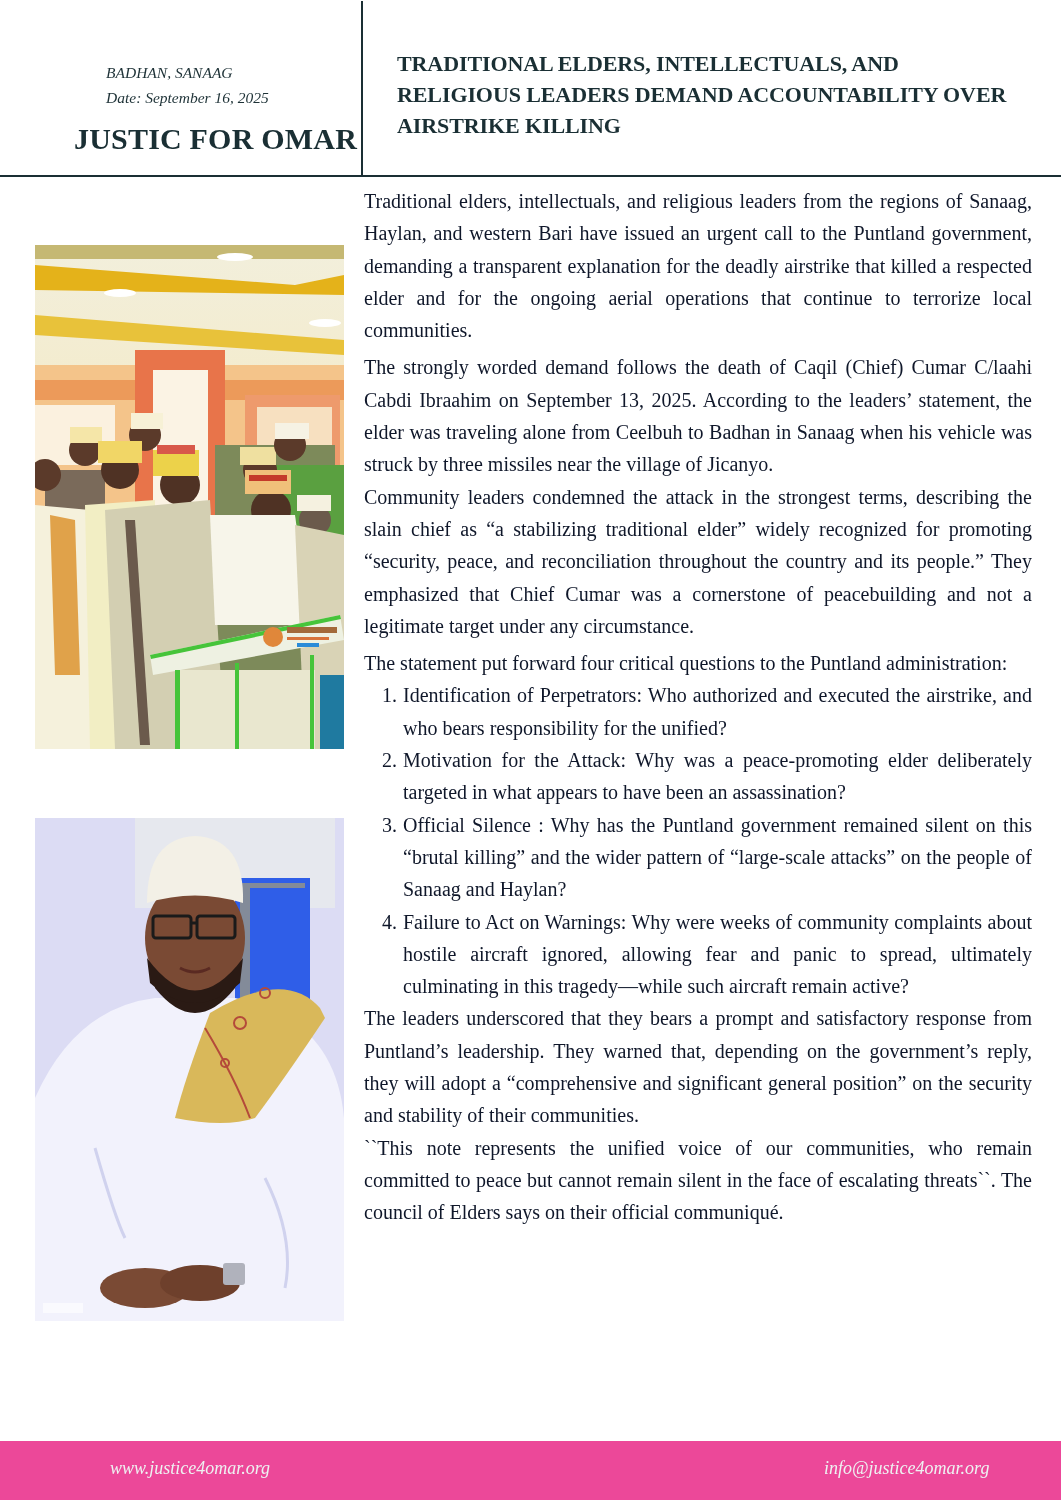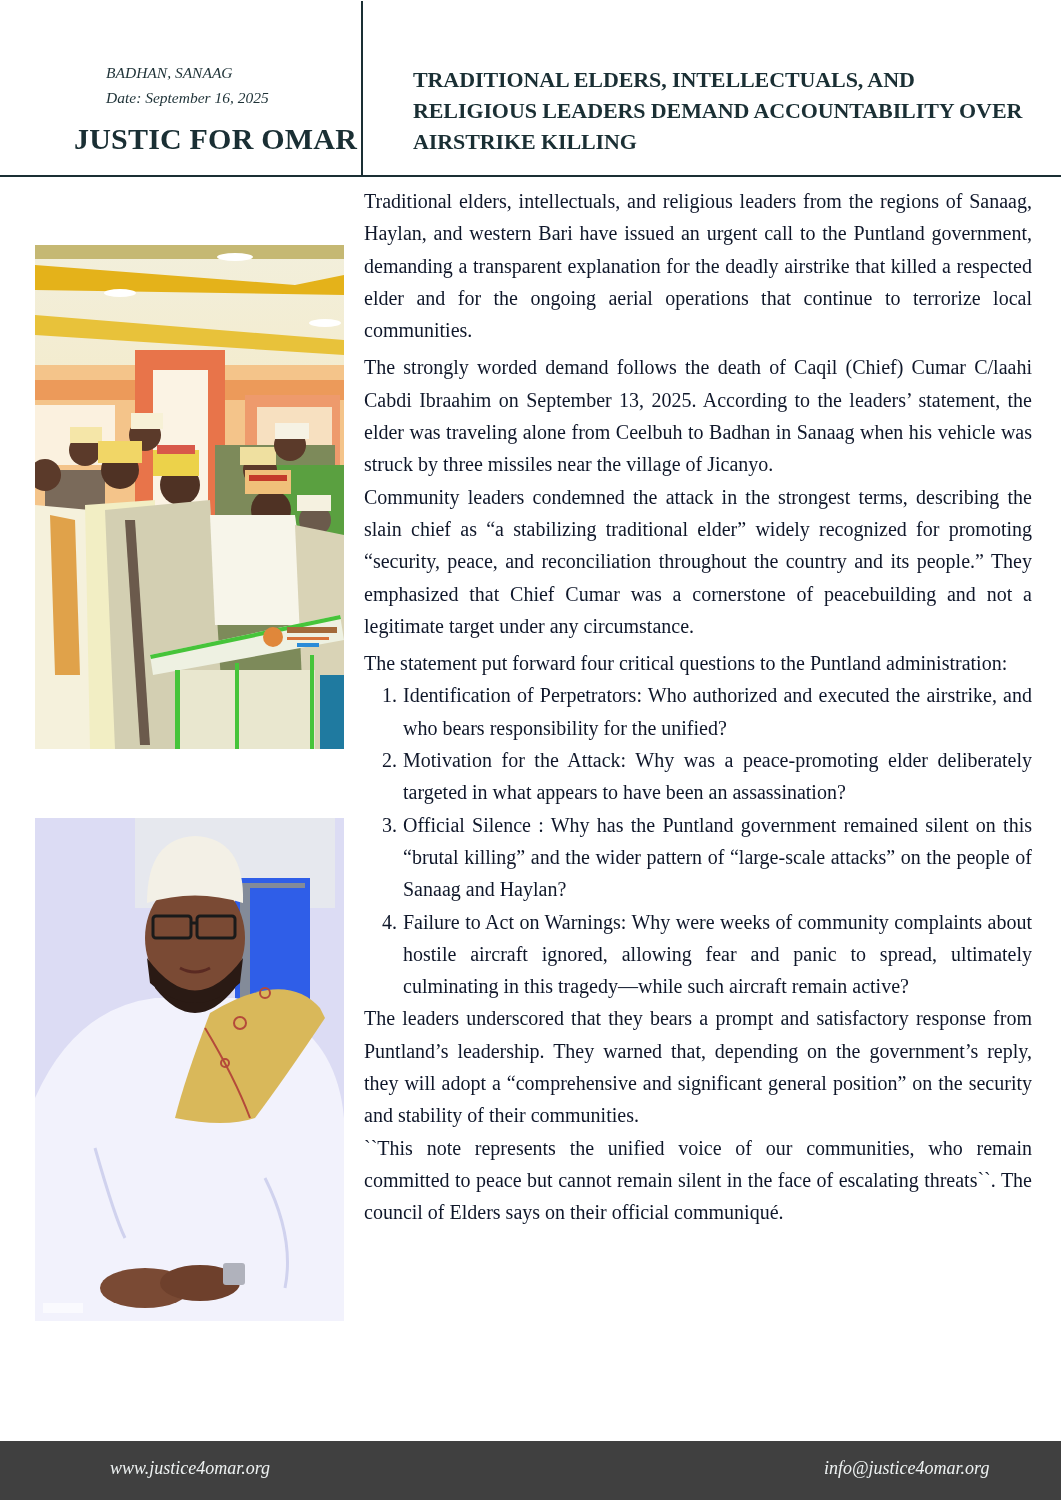--- a/index.html
+++ b/index.html
@@ -43,41 +43,41 @@
   }
   .article p { margin: 0 0 5px 0; }
   .article p.tight { margin-bottom: 0; }
   .article ol { margin: 0 0 0 0; padding: 0; list-style: none; }
   .article ol li { position: relative; padding-left: 39px; }
   .article ol li .num {
     position: absolute; left: 18px; top: 0;
   }
   .footer {
     position: absolute; left: 0; top: 1441px; width: 1061px; height: 59px;
-    background: #404040;
+    background: #ec4899;
   }
   .footer .link {
     position: absolute; top: 17px; font-style: italic; font-size: 18px; color: #eef2f2;
   }
   .footer .web { left: 110px; }
   .footer .mail { left: 780px; margin-left: 44px; }
 </style>
 </head>
 <body>
 
 <div class="header-left">
   <div class="dateline">
     <div>BADHAN, SANAAG</div>
     <div>Date: September 16, 2025</div>
   </div>
   <div class="brand">JUSTIC FOR OMAR</div>
 </div>
 <div class="v-divider"></div>
 <div class="h-divider"></div>
-<h1 class="headline" style="margin:16px;">TRADITIONAL ELDERS, INTELLECTUALS, AND RELIGIOUS LEADERS DEMAND ACCOUNTABILITY OVER AIRSTRIKE KILLING</h1>
+<h1 class="headline" style="margin:0;">TRADITIONAL ELDERS, INTELLECTUALS, AND RELIGIOUS LEADERS DEMAND ACCOUNTABILITY OVER AIRSTRIKE KILLING</h1>
 
 <div class="photo photo-1">
   <svg viewBox="0 0 309 504" preserveAspectRatio="none">
     <defs>
       <linearGradient id="ceil" x1="0" y1="0" x2="0" y2="1">
         <stop offset="0" stop-color="#f2efdc"></stop>
           <stop offset="1" stop-color="#f7e3a8"></stop>
       </linearGradient>
     </defs>
     <rect width="309" height="504" fill="url(#ceil)"></rect>

